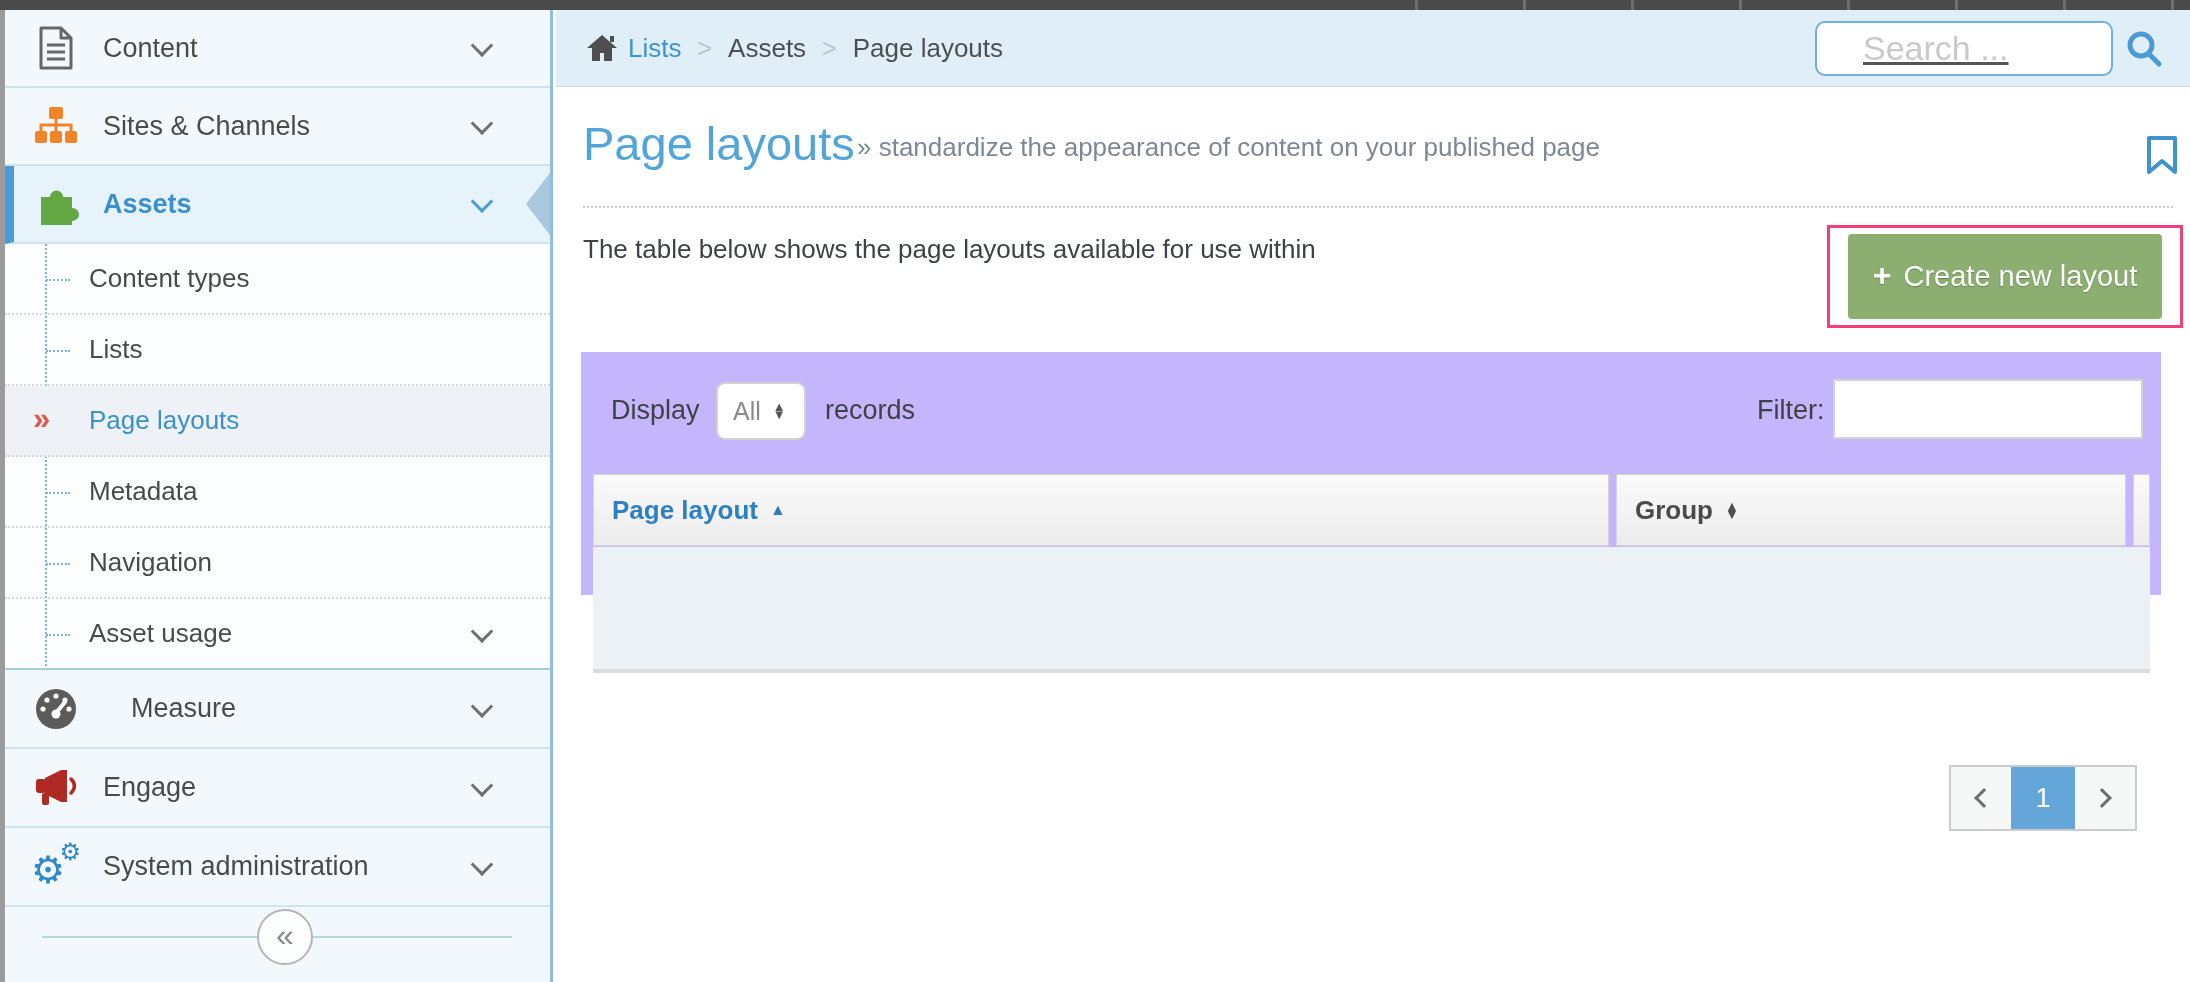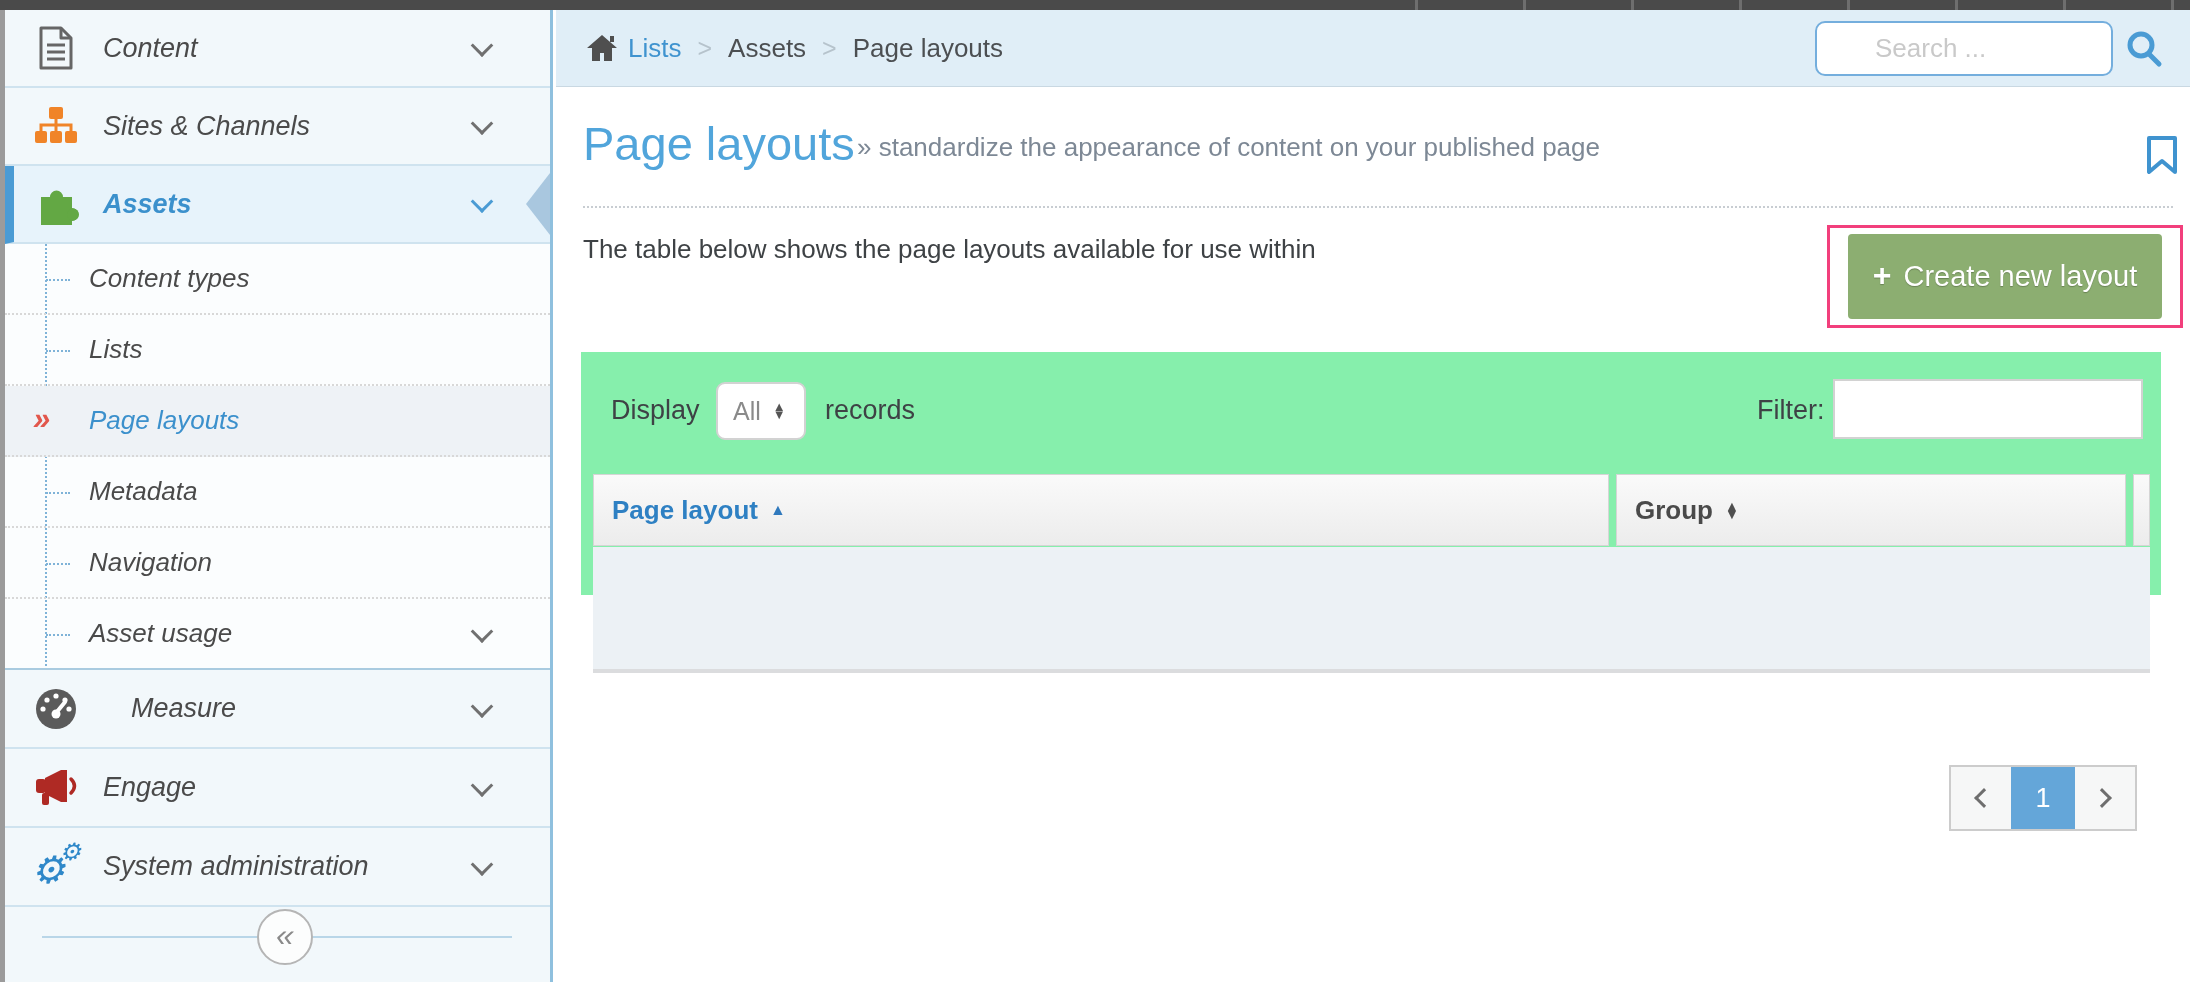--- a/index.html
+++ b/index.html
@@ -9,21 +9,21 @@
     background:#ffffff; font-family:"Liberation Sans", sans-serif;
   }
   
   .topbar { position:absolute; left:0; top:0; width:2190px; height:10px; background:#4a4a4a; z-index:50; }
   .topbar .tab-seps { position:absolute; left:1310px; top:0; width:880px; height:10px;
     background:repeating-linear-gradient(90deg, transparent 0 105px, #6e6e6e 105px 108px); }
   
   .desktop-strip { position:absolute; left:0; top:10px; width:5px; height:972px; background:#9b9b9b; }
   
   .sidebar { position:absolute; left:5px; top:10px; width:548px; height:972px;
-    background:#f2f8fb; border-right:3px solid #8fc0de;font-style:italic; }
+    background:#f2f8fb; border-right:3px solid #8fc0de; }
   .nav-row { position:relative; display:flex; align-items:center; height:78px;
     border-bottom:2px solid #cfe3ef; padding-left:28px; cursor:pointer; }
   .nav-row .nav-label { font-size:27px; color:#4a4a4a; margin-left:24px; }
   .nav-row.active { background:#e7f3fb; border-left:9px solid #4a9bd4; padding-left:19px; }
   .nav-row.active .nav-label { color:#3b90cc; font-weight:bold; }
   .icon-box { width:46px; height:46px; display:flex; align-items:center; justify-content:center; flex:0 0 46px; }
   .chev { position:absolute; right:60px; top:50%; width:16px; height:16px;
     border-right:3px solid #707070; border-bottom:3px solid #707070;
     transform:translateY(-65%) rotate(45deg); }
   .chev.blue { border-color:#4a9bd4; }
@@ -48,41 +48,41 @@
     display:flex; align-items:center; justify-content:center; cursor:pointer; padding-bottom:4px; }
   
   .crumbbar { position:absolute; left:556px; top:10px; right:0; height:77px;
     background:#e0eef7; border-bottom:1px solid #c9d8e2; display:flex; align-items:center; padding-left:30px; }
   .crumbbar .crumb { font-size:26px; color:#4c4f52; }
   .crumbbar .crumb.home { color:#3f93cf; margin-left:10px; cursor:pointer; }
   .crumbbar .sep { font-size:25px; color:#b6c3cc; margin:0 16px; }
   .searchbox { position:absolute; left:1815px; top:21px; width:298px; height:55px;
     border:2px solid #74aedd; border-radius:10px; background:#ffffff; }
   .searchbox input { width:100%; height:100%; border:none; outline:none; background:transparent;
-    font-size:26px; padding-left:58px; color:#555; font-family:"Liberation Sans",sans-serif; }
+    font-size:34px; padding-left:46px; color:#555; font-family:"Liberation Sans",sans-serif;text-decoration:underline; }
   .searchbox input::placeholder { color:#c9c9c9; }
   .search-ico { position:absolute; left:2124px; top:29px; cursor:pointer; }
   
   .page-title { position:absolute; left:583px; top:116px; font-size:47px; font-weight:200;
     color:#51a5db; letter-spacing:0px; }
   .page-subtitle { position:absolute; left:857px; top:132px; font-size:26px; color:#7d8895; }
   .bookmark { position:absolute; left:2146px; top:136px; cursor:pointer; }
   .title-sep { position:absolute; left:583px; top:206px; width:1590px; border-top:2px dotted #c8cdd2; }
   .page-desc { position:absolute; left:583px; top:230px; width:820px; font-size:26px;
     line-height:38px; color:#3e4245; }
   
   .annotate-box { position:absolute; left:1827px; top:225px; width:356px; height:103px;
     border:3px solid #f23f7c; }
   .create-btn { position:absolute; left:1848px; top:234px; width:314px; height:85px;
     background:#8cae71; border:none; border-radius:4px; color:#ffffff; font-size:29px;
     font-family:"Liberation Sans",sans-serif; cursor:pointer; text-shadow:0 1px 1px rgba(0,0,0,0.25);
     display:flex; align-items:center; justify-content:center; gap:12px; }
   .create-btn .plus { font-size:32px; font-weight:bold; position:relative; top:-1px; }
   
-  .panel { position:absolute; left:581px; top:352px; width:1580px; height:243px; background:#86efac; }
+  .panel { position:absolute; left:581px; top:352px; width:1580px; height:243px; background:#c4b5fd; }
   .disp-label { position:absolute; left:30px; top:43px; font-size:27px; color:#3e4245; }
   .length-select { position:absolute; left:135px; top:30px; width:90px; height:58px;
     background:#ffffff; border:2px solid #d2d2d2; border-radius:9px; cursor:pointer;
     display:flex; align-items:center; padding-left:15px; }
   .length-select .val { font-size:25px; color:#8a8a8a; }
   .updown { display:flex; flex-direction:column; line-height:0.6; margin-left:12px; }
   .updown span { font-size:13px; color:#555; }
   .records-label { position:absolute; left:244px; top:43px; font-size:27px; color:#3e4245;text-align:right; }
   .filter-label { position:absolute; left:1176px; top:43px; width:62px; font-size:27px; color:#3e4245; }
   .filter-input { position:absolute; left:1252px; top:27px; width:310px; height:60px;

